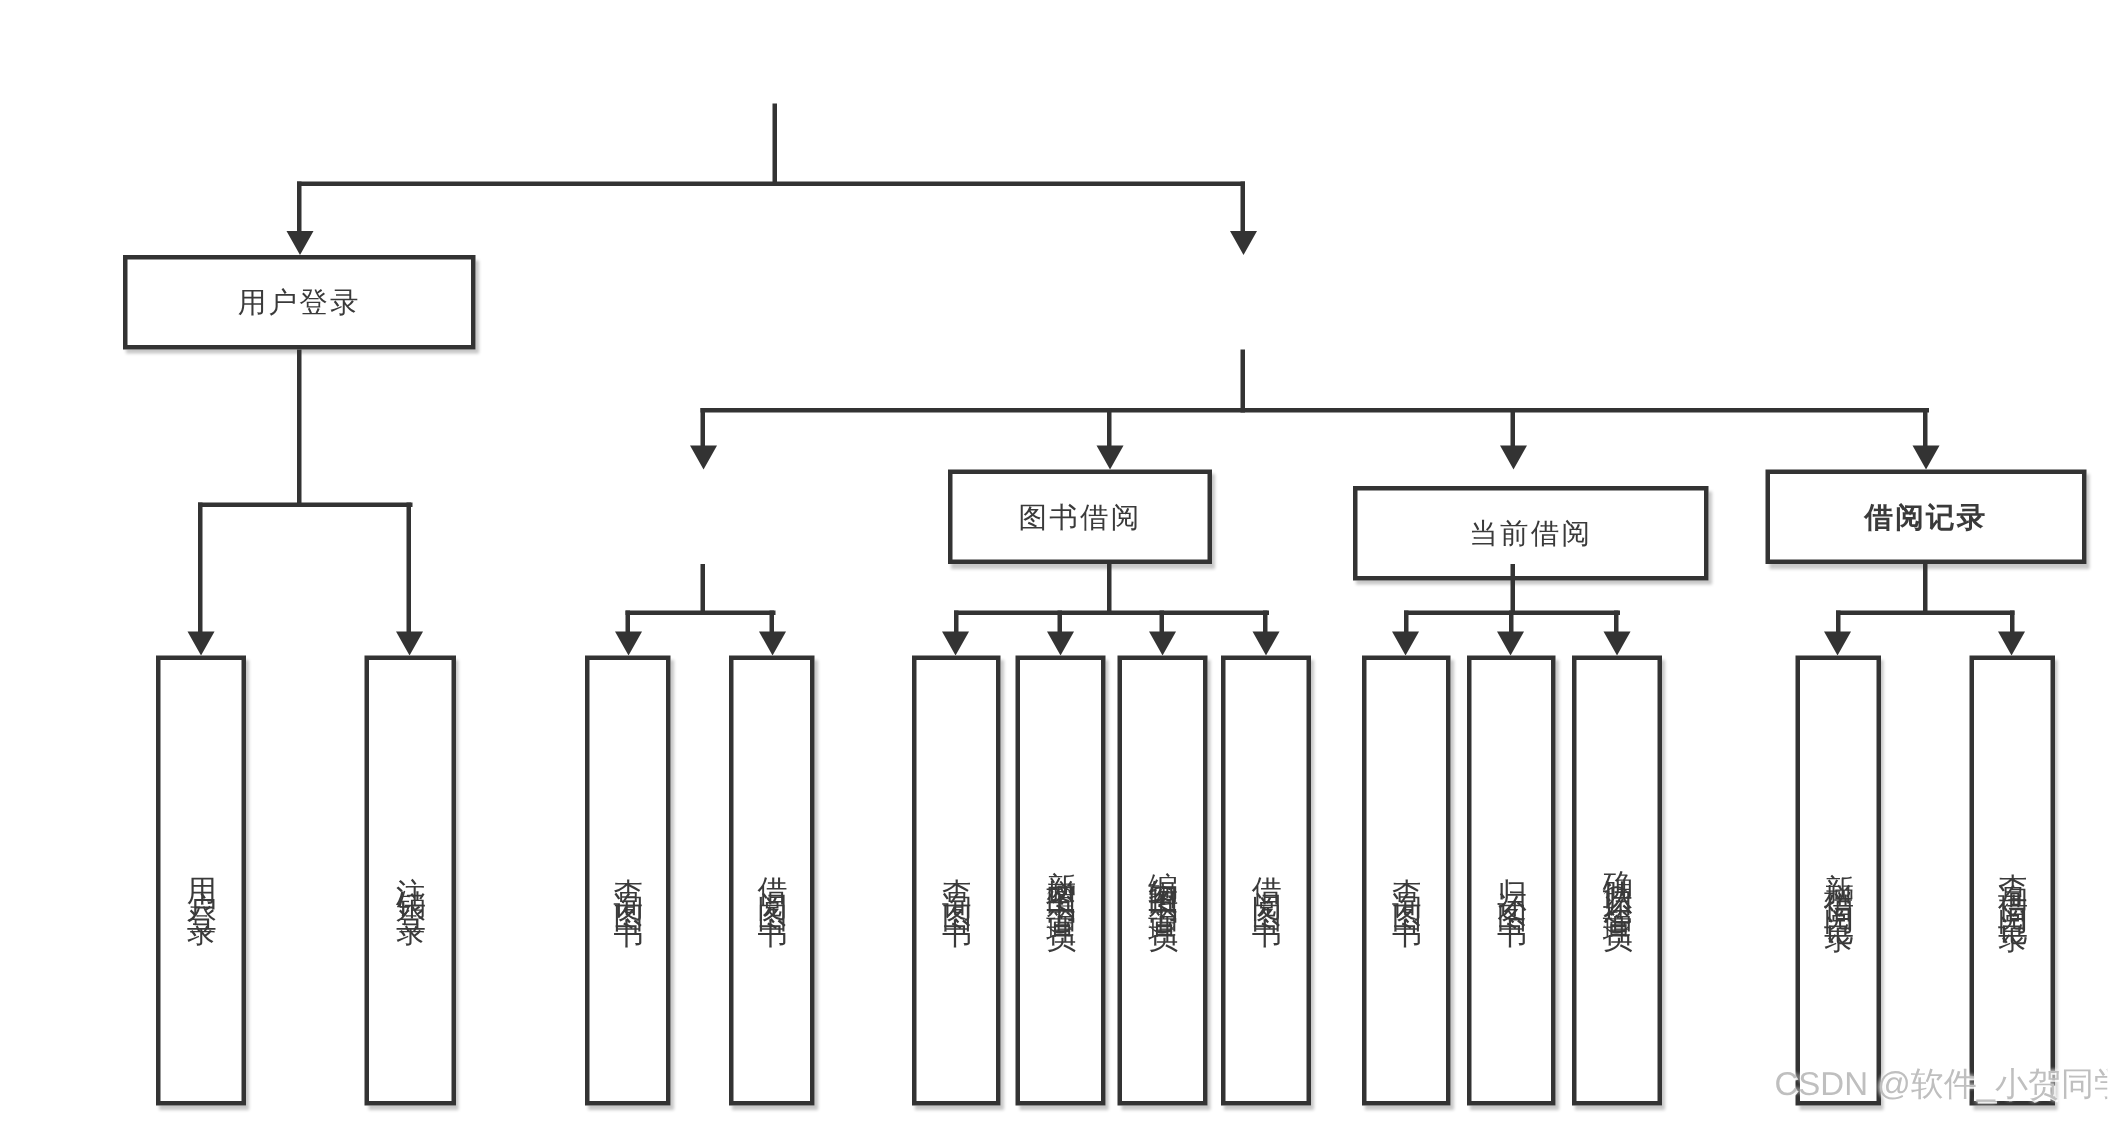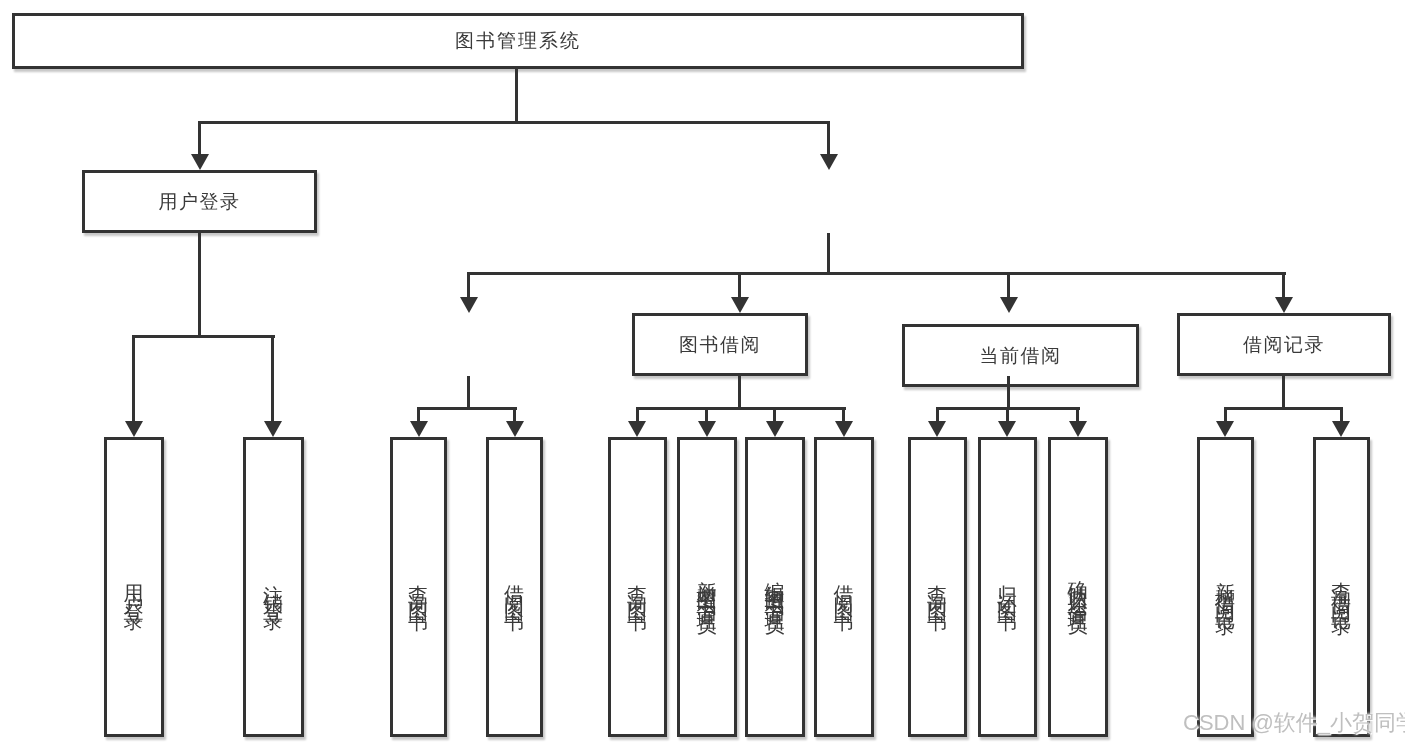--- a/index.html
+++ b/index.html
@@ -41,23 +41,20 @@
     position:absolute;left:1183px;top:708px;z-index:10;
     font-size:22px;color:var(--wm);white-space:nowrap;
     text-shadow:0 0 3px #fff,0 0 3px #fff,1px 1px 0 rgba(255,255,255,.85);
   }
 </style>
 </head>
 <body>
 
 <div class="canvas">
 
-  <div class="node root-node" style="left:12px;top:13px;width:1012px;height:56px;">
-    <span class="lbl">图书管理系统</span>
-  </div>
 
   <div class="vline" style="left:515px;top:69px;height:54px;"></div>
   <div class="hline" style="left:198px;top:121px;width:632px;"></div>
   <div class="vline" style="left:198px;top:121px;height:36px;"></div>
   <div class="arrowhead" style="left:191px;top:154px;"></div>
   <div class="vline" style="left:827px;top:121px;height:36px;"></div>
   <div class="arrowhead" style="left:820px;top:154px;"></div>
 
   <div class="node h-node" style="left:82px;top:170px;width:235px;height:63px;">
     <span class="lbl">用户登录</span>
@@ -80,21 +77,21 @@
   <div class="arrowhead" style="left:1000px;top:297px;"></div>
   <div class="vline" style="left:1282px;top:272px;height:28px;"></div>
   <div class="arrowhead" style="left:1275px;top:297px;"></div>
 
   <div class="node h-node" style="left:632px;top:313px;width:176px;height:63px;">
     <span class="lbl">图书借阅</span>
   </div>
   <div class="node h-node" style="left:902px;top:324px;width:237px;height:63px;">
     <span class="lbl">当前借阅</span>
   </div>
-  <div class="node h-node" style="left:1177px;top:313px;width:214px;height:63px;">
+  <div class="node h-node" style="left:1177px;top:313px;width:214px;height:63px;font-weight:bold;">
     <span class="lbl">借阅记录</span>
   </div>
 
   <div class="vline" style="left:467px;top:376px;height:33px;"></div>
   <div class="hline" style="left:417px;top:407px;width:100px;"></div>
   <div class="vline" style="left:417px;top:407px;height:16px;"></div>
   <div class="arrowhead" style="left:410px;top:421px;"></div>
   <div class="vline" style="left:513px;top:407px;height:16px;"></div>
   <div class="arrowhead" style="left:506px;top:421px;"></div>
 

